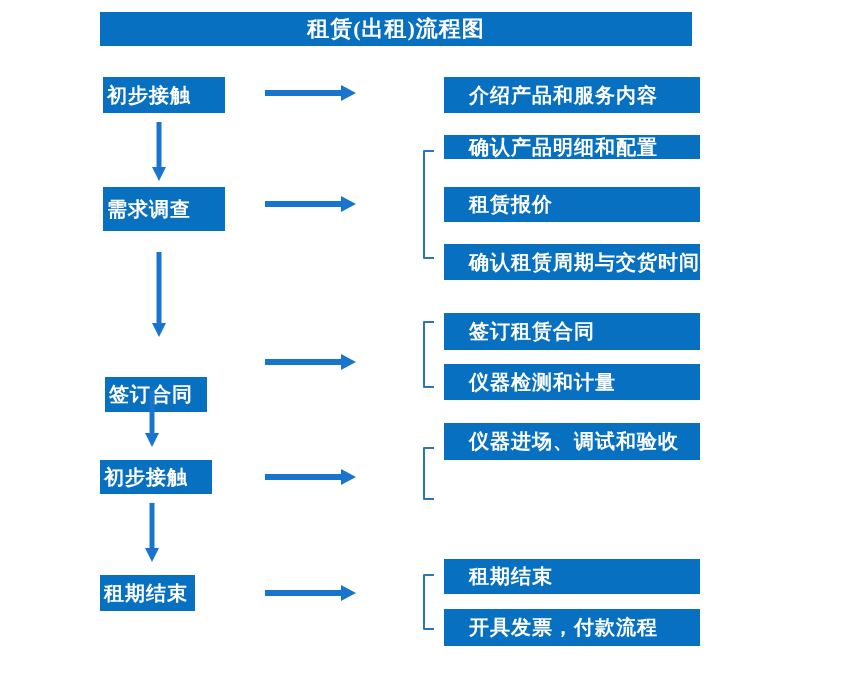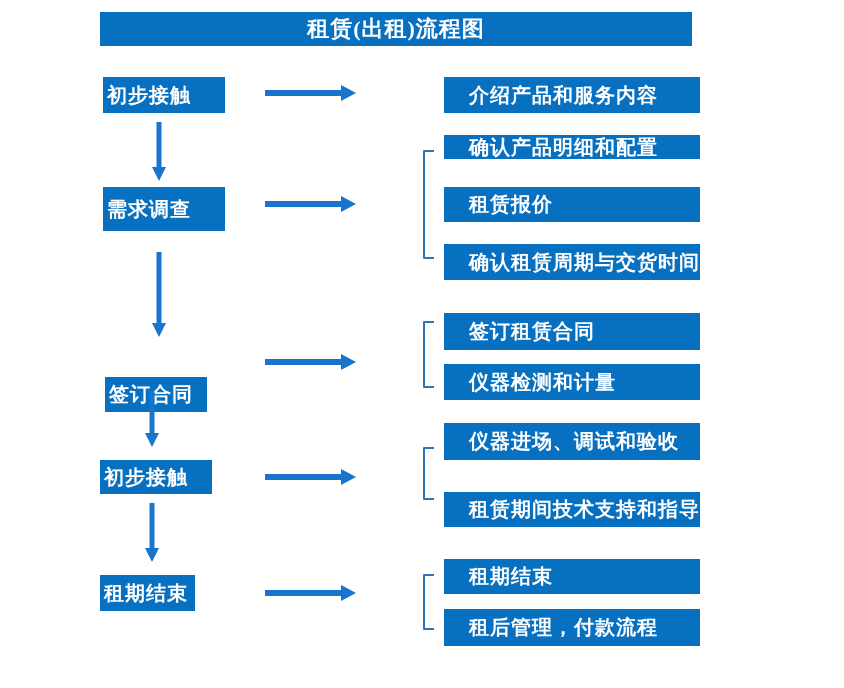--- a/index.html
+++ b/index.html
@@ -72,23 +72,22 @@
   <div class="box left-box" style="left:100px; top:460px; width:112px; height:34px;">初步接触</div>
   <div class="box left-box" style="left:100px; top:575px; width:95px; height:36px;">租期结束</div>
 
   <div class="box right-box" style="top:77px;  height:36px;">介绍产品和服务内容</div>
   <div class="box right-box" style="top:135px; height:24px;">确认产品明细和配置</div>
   <div class="box right-box" style="top:187px; height:35px;">租赁报价</div>
   <div class="box right-box" style="top:244px; height:36px;">确认租赁周期与交货时间</div>
   <div class="box right-box" style="top:313px; height:37px;">签订租赁合同</div>
   <div class="box right-box" style="top:364px; height:36px;">仪器检测和计量</div>
   <div class="box right-box" style="top:423px; height:37px;">仪器进场、调试和验收</div>
-  <div class="box right-box" style="top:492px; height:35px;">租赁期间技术支持和指导</div>
   <div class="box right-box" style="top:559px; height:35px;">租期结束</div>
-  <div class="box right-box" style="top:609px; height:37px;">租后管理，付款流程</div>
+  <div class="box right-box" style="top:609px; height:37px;">开具发票，付款流程</div>
 
   <svg class="connector-layer" viewBox="0 0 844 688">
 
     <g>
       <path class="h-shaft" d="M265 93 H341"></path>
         <polygon class="head" points="341,85 356,93 341,101"></polygon>
     </g>
     <g>
       <path class="h-shaft" d="M265 204 H341"></path>
         <polygon class="head" points="341,196 356,204 341,212"></polygon>

